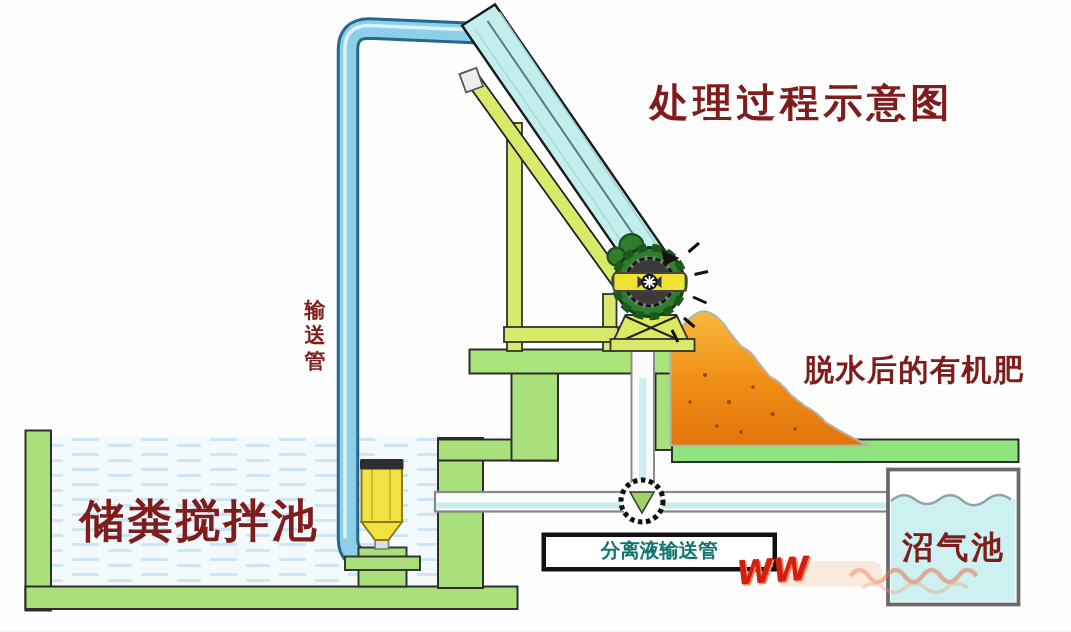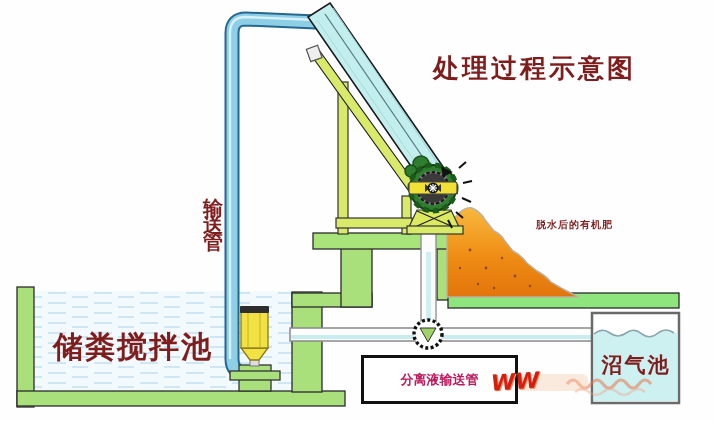--- a/index.html
+++ b/index.html
@@ -3,30 +3,30 @@
 <meta charset="utf-8">
 <style>
   html,body{margin:0;padding:0;background:#e8e8e8;}
   #stage{
     position:relative;width:714px;height:421px;background:#fefefe;
     overflow:hidden;font-family:"DejaVu Sans","Liberation Sans",sans-serif;color:#111;
   }
   #diagram-svg{position:absolute;left:0;top:0;}
   .lbl{position:absolute;font-weight:bold;color:#7f1d1d;white-space:nowrap;}
   #title{left:433px;top:51px;font-size:26px;letter-spacing:3px;}
-  #pipe-label{left:203px;top:200px;width:16px;font-size:20px;line-height:17px;
-    word-break:break-all;white-space:normal;}
+  #pipe-label{left:203px;top:200px;width:16px;font-size:14px;line-height:17px;
+    word-break:break-all;white-space:normal;font-family:Liberation Mono, monospace;}
   #pool-label{left:53px;top:327px;font-size:30px;letter-spacing:2px;}
-  #fert-label{left:536px;top:218px;font-size:10px;letter-spacing:1px;}
+  #fert-label{left:536px;top:233px;font-size:20px;letter-spacing:1px;}
   #biogas-label{left:594px;top:351px;width:84px;text-align:center;font-size:21px;letter-spacing:2px;}
   #callout{
-    position:absolute;left:361px;top:355px;width:157px;height:49px;
+    position:absolute;left:361px;top:355px;width:157px;height:26px;
     background:#ffffff;border:3px solid #111;box-sizing:border-box;
     display:flex;flex-direction:column;justify-content:center;align-items:center;
-    font-weight:bold;font-size:13px;line-height:18px;color:#be185d;
+    font-weight:bold;font-size:13px;line-height:18px;color:#0f766e;
   }
   #watermark-ww{
     position:absolute;left:491px;top:369px;font-size:22px;font-weight:bold;font-style:italic;
     color:#d41f10;transform:rotate(-4deg);text-shadow:1px 1px 0 #f08a60;
   }
   #watermark-wash{position:absolute;left:518px;top:374px;width:70px;height:17px;
     background:#f3c5a2;opacity:.35;border-radius:6px;}
 </style>
 </head>
 <body>

